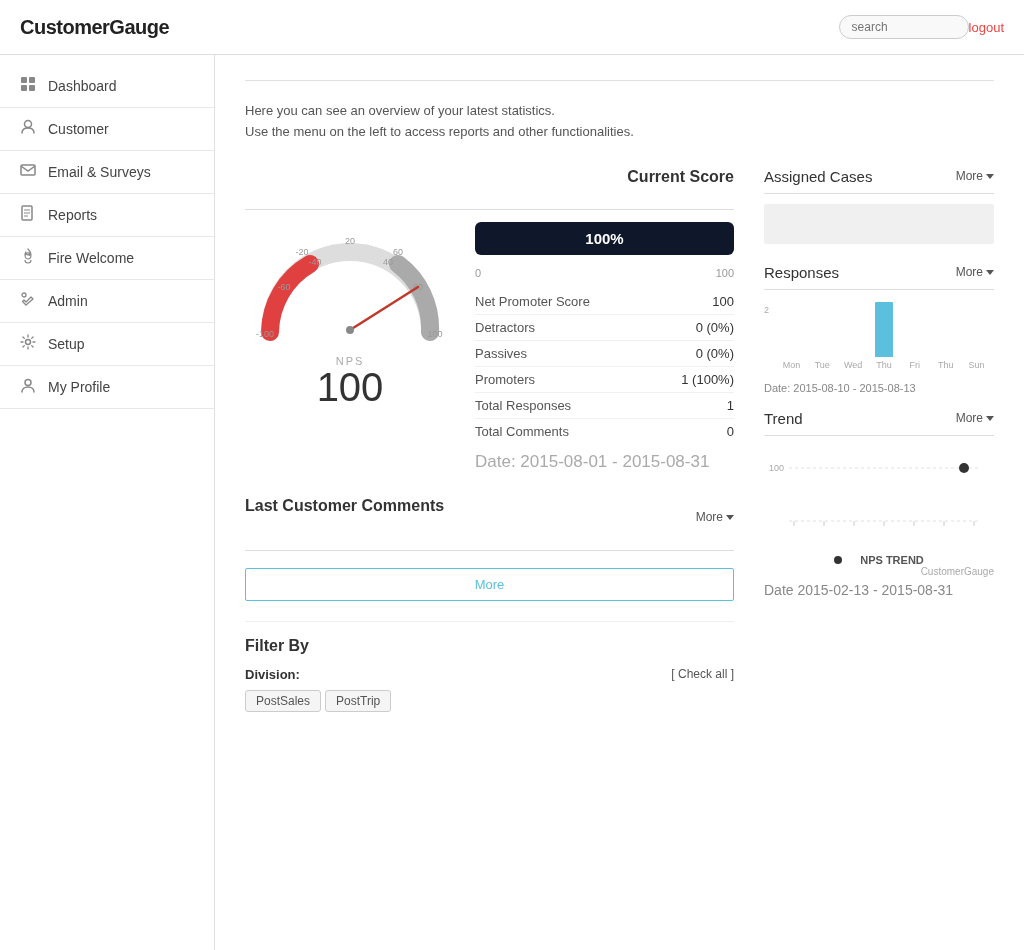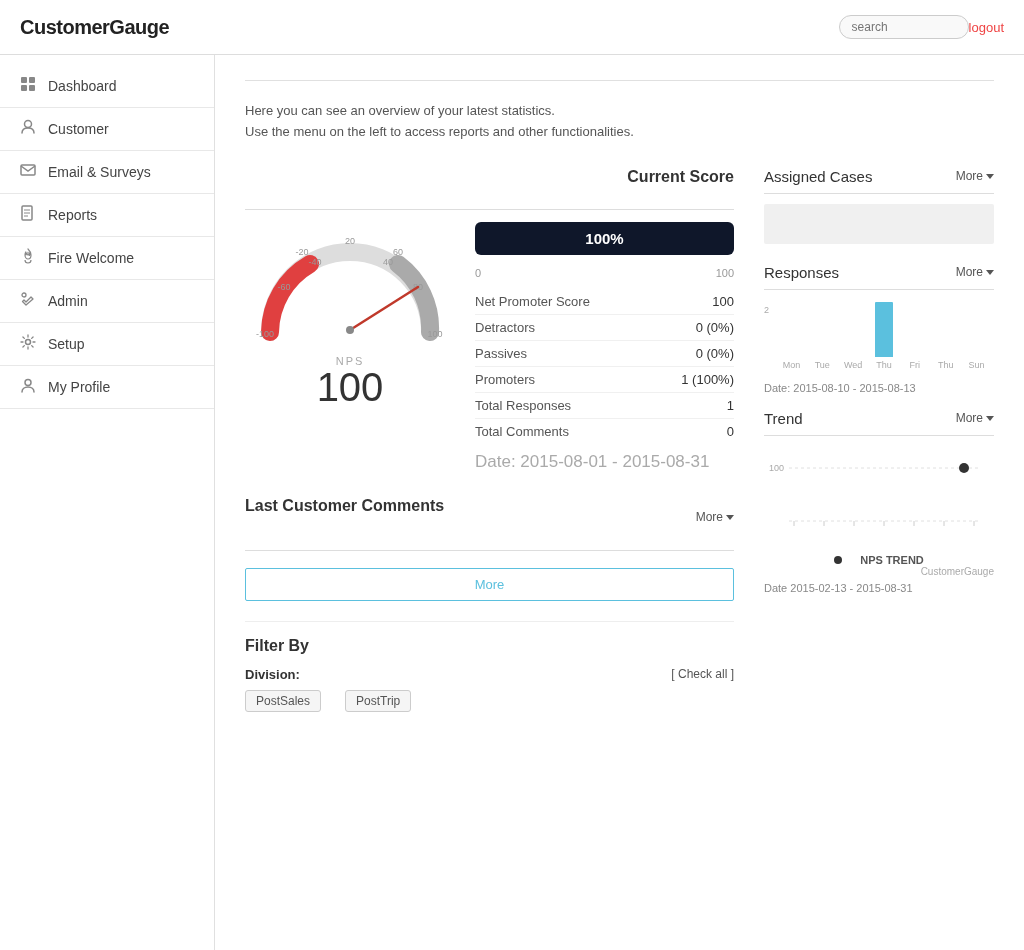--- a/index.html
+++ b/index.html
@@ -73,31 +73,31 @@
     #responses-bars { display: flex; align-items: flex-end; gap: 8px; height: 70px; padding: 0 5px; position: relative; }
     .day-bar-group { display: flex; flex-direction: column; align-items: center; flex: 1; }
     .bar { width: 100%; background: #5bc0de; border-radius: 1px 1px 0 0; }
     .bar.empty { background: transparent; }
     .day-label { font-size: 9px; color: #aaa; margin-top: 3px; }
     #responses-y-axis { position: absolute; left: 0; top: 0; font-size: 9px; color: #aaa; }
     #responses-date { font-size: 11px; color: #888; margin-top: 3px; }
 
     
     #trend-chart { height: 120px; position: relative; }
-    #trend-date { font-size: 11px; color: #888; margin-top: 5px; }
+    #trend-date { font-size: 14px; color: #888; margin-top: 5px; }
     .trend-legend { display: flex; align-items: center; gap: 18px; font-size: 11px; color: #555; margin-top: 5px; justify-content: center; }
     .trend-dot { width: 8px; height: 8px; background: #333; border-radius: 50%; }
 
     
     #filter-section { margin-top: 20px; border-top: 1px solid #eee; padding-top: 15px; }
     #filter-title { font-size: 16px; font-weight: bold; margin-bottom: 12px; }
     #division-row { display: flex; align-items: center; justify-content: space-between; margin-bottom: 8px; }
     #division-label { font-weight: bold; font-size: 13px; }
     #check-all-link { font-size: 12px; color: #555; cursor: pointer; }
-    #division-tags { display: flex; gap: 24px; flex-wrap: wrap; }
+    #division-tags { display: flex; gap: 4px; flex-wrap: wrap; }
     .division-tag { border: 1px solid #ccc; border-radius: 3px; padding: 3px 10px; font-size: 12px; color: #555; cursor: pointer; background: #f5f5f5; }
 
     
     hr.section-divider { border: none; border-top: 1px solid #e0e0e0; margin: 0 0 20px 0; }
   </style>
 </head>
 <body>
 
 <div id="header">
   <div id="logo">CustomerGauge</div>

